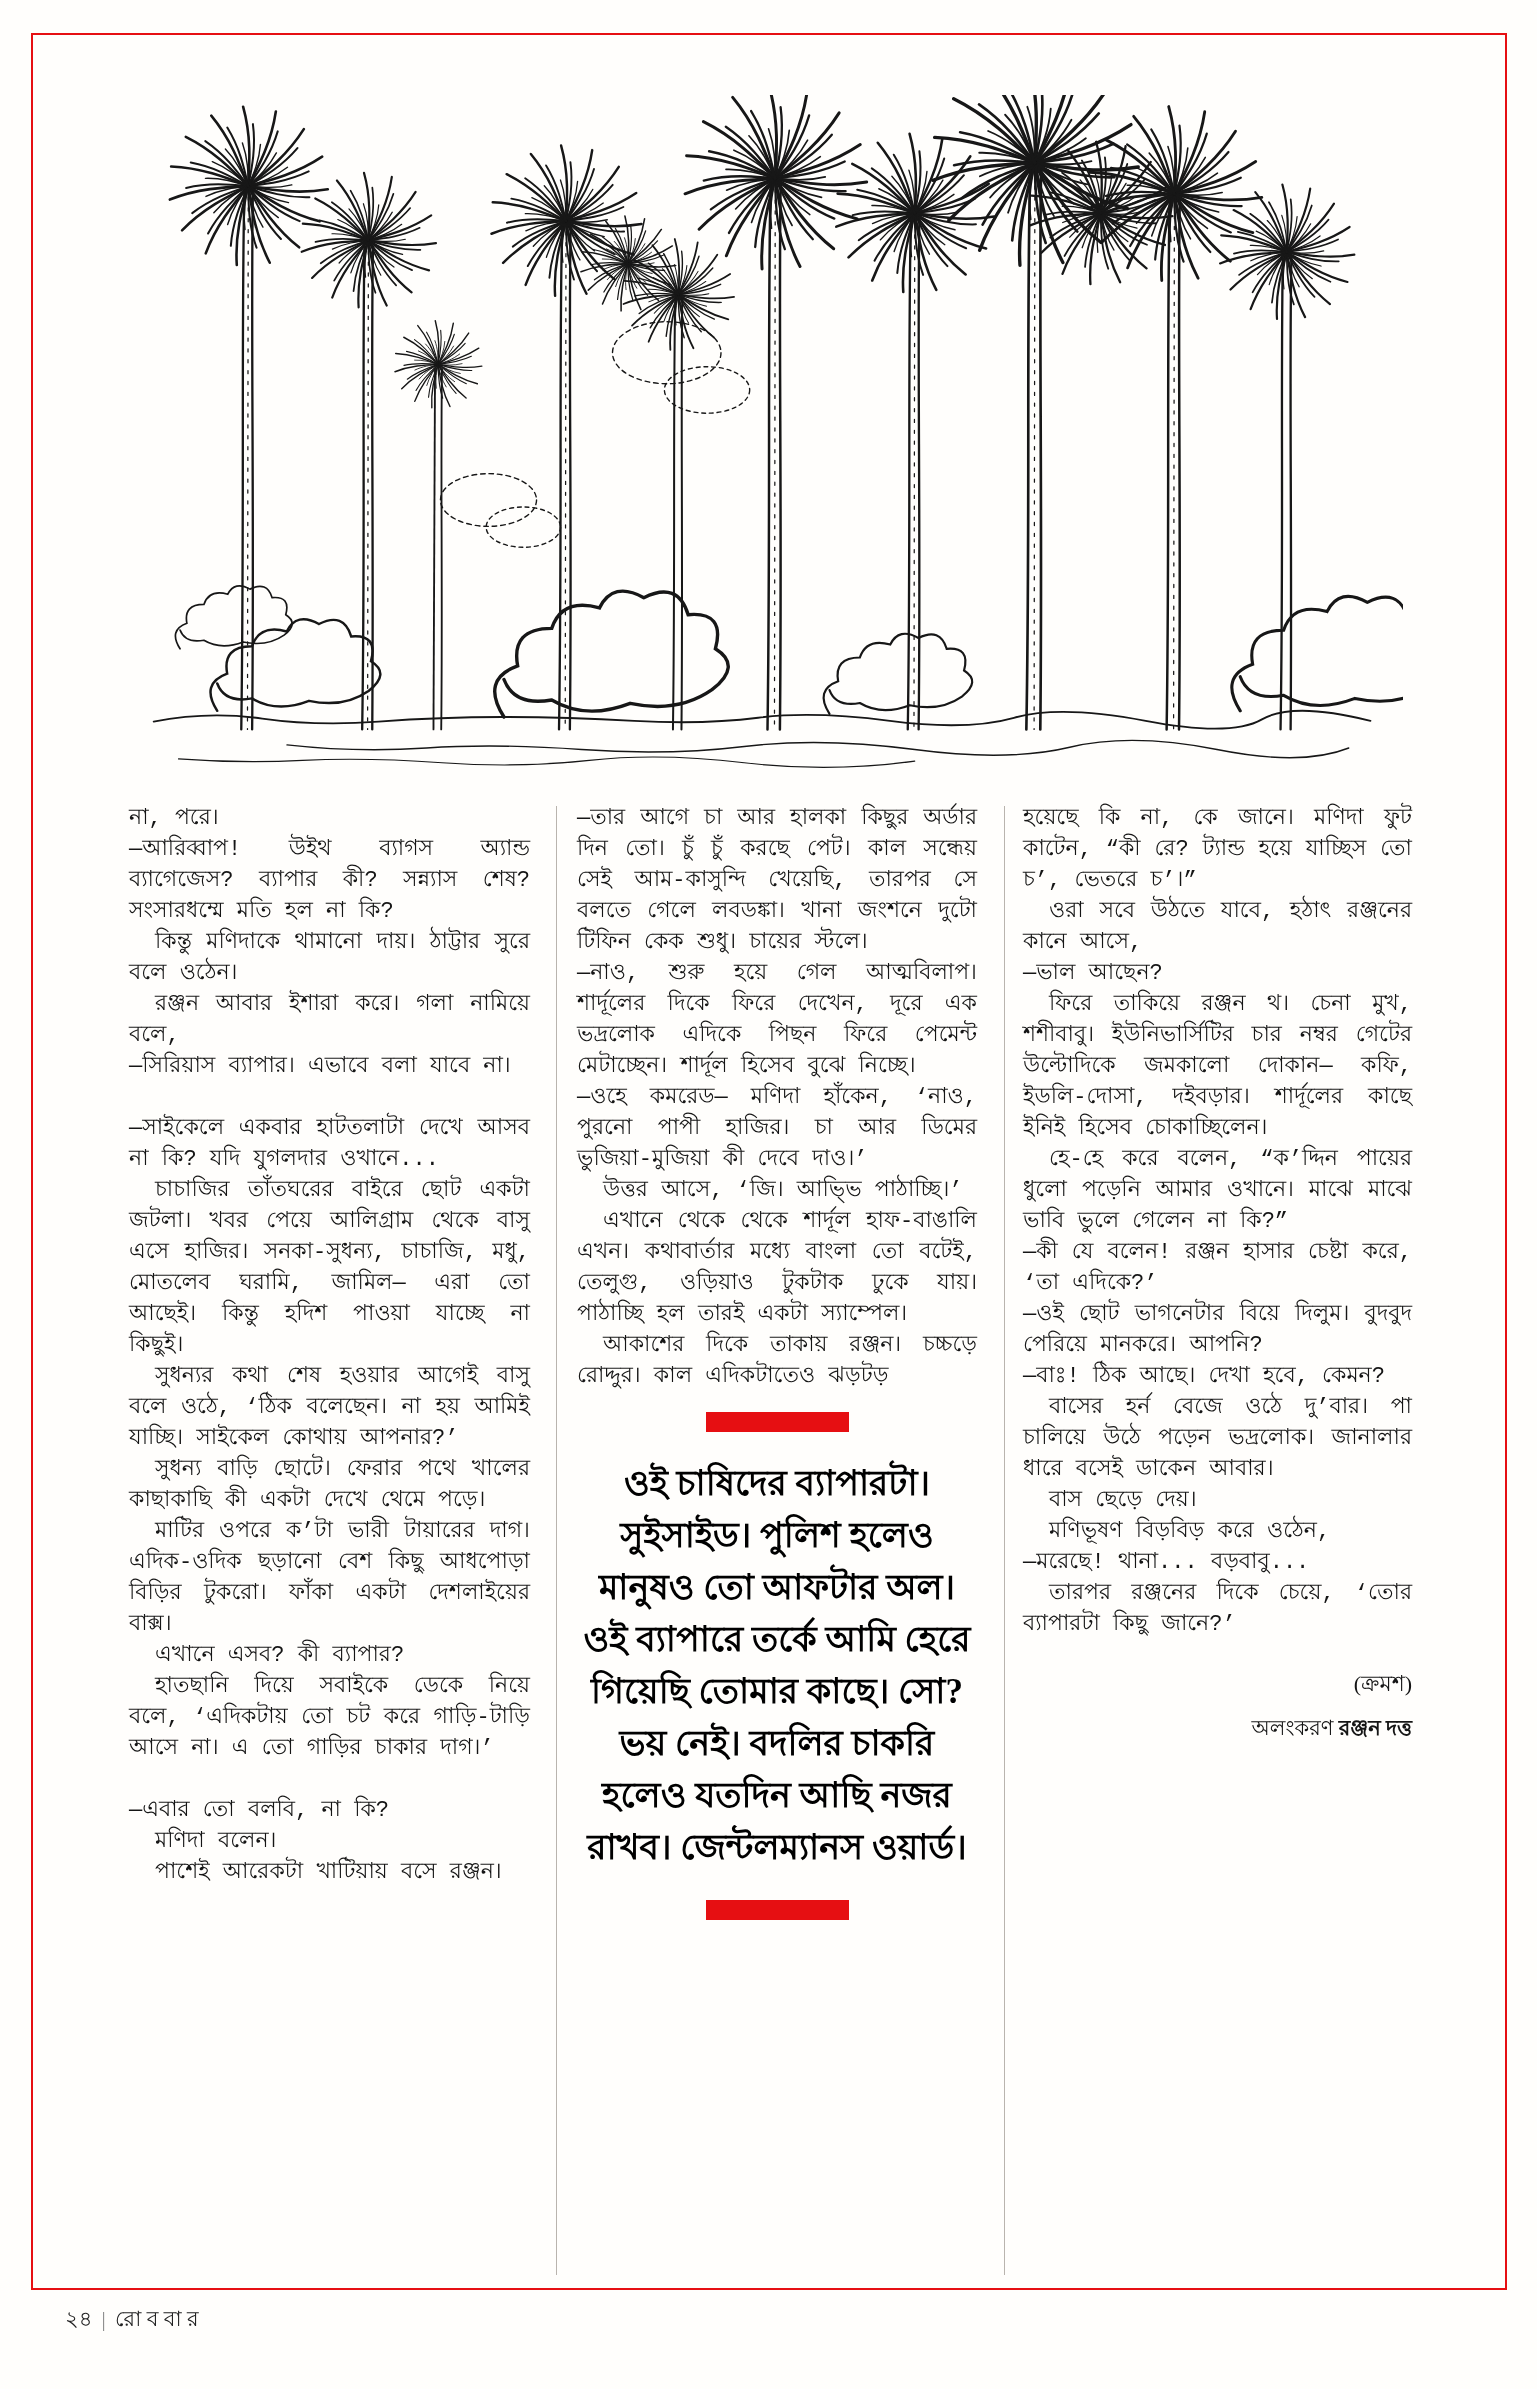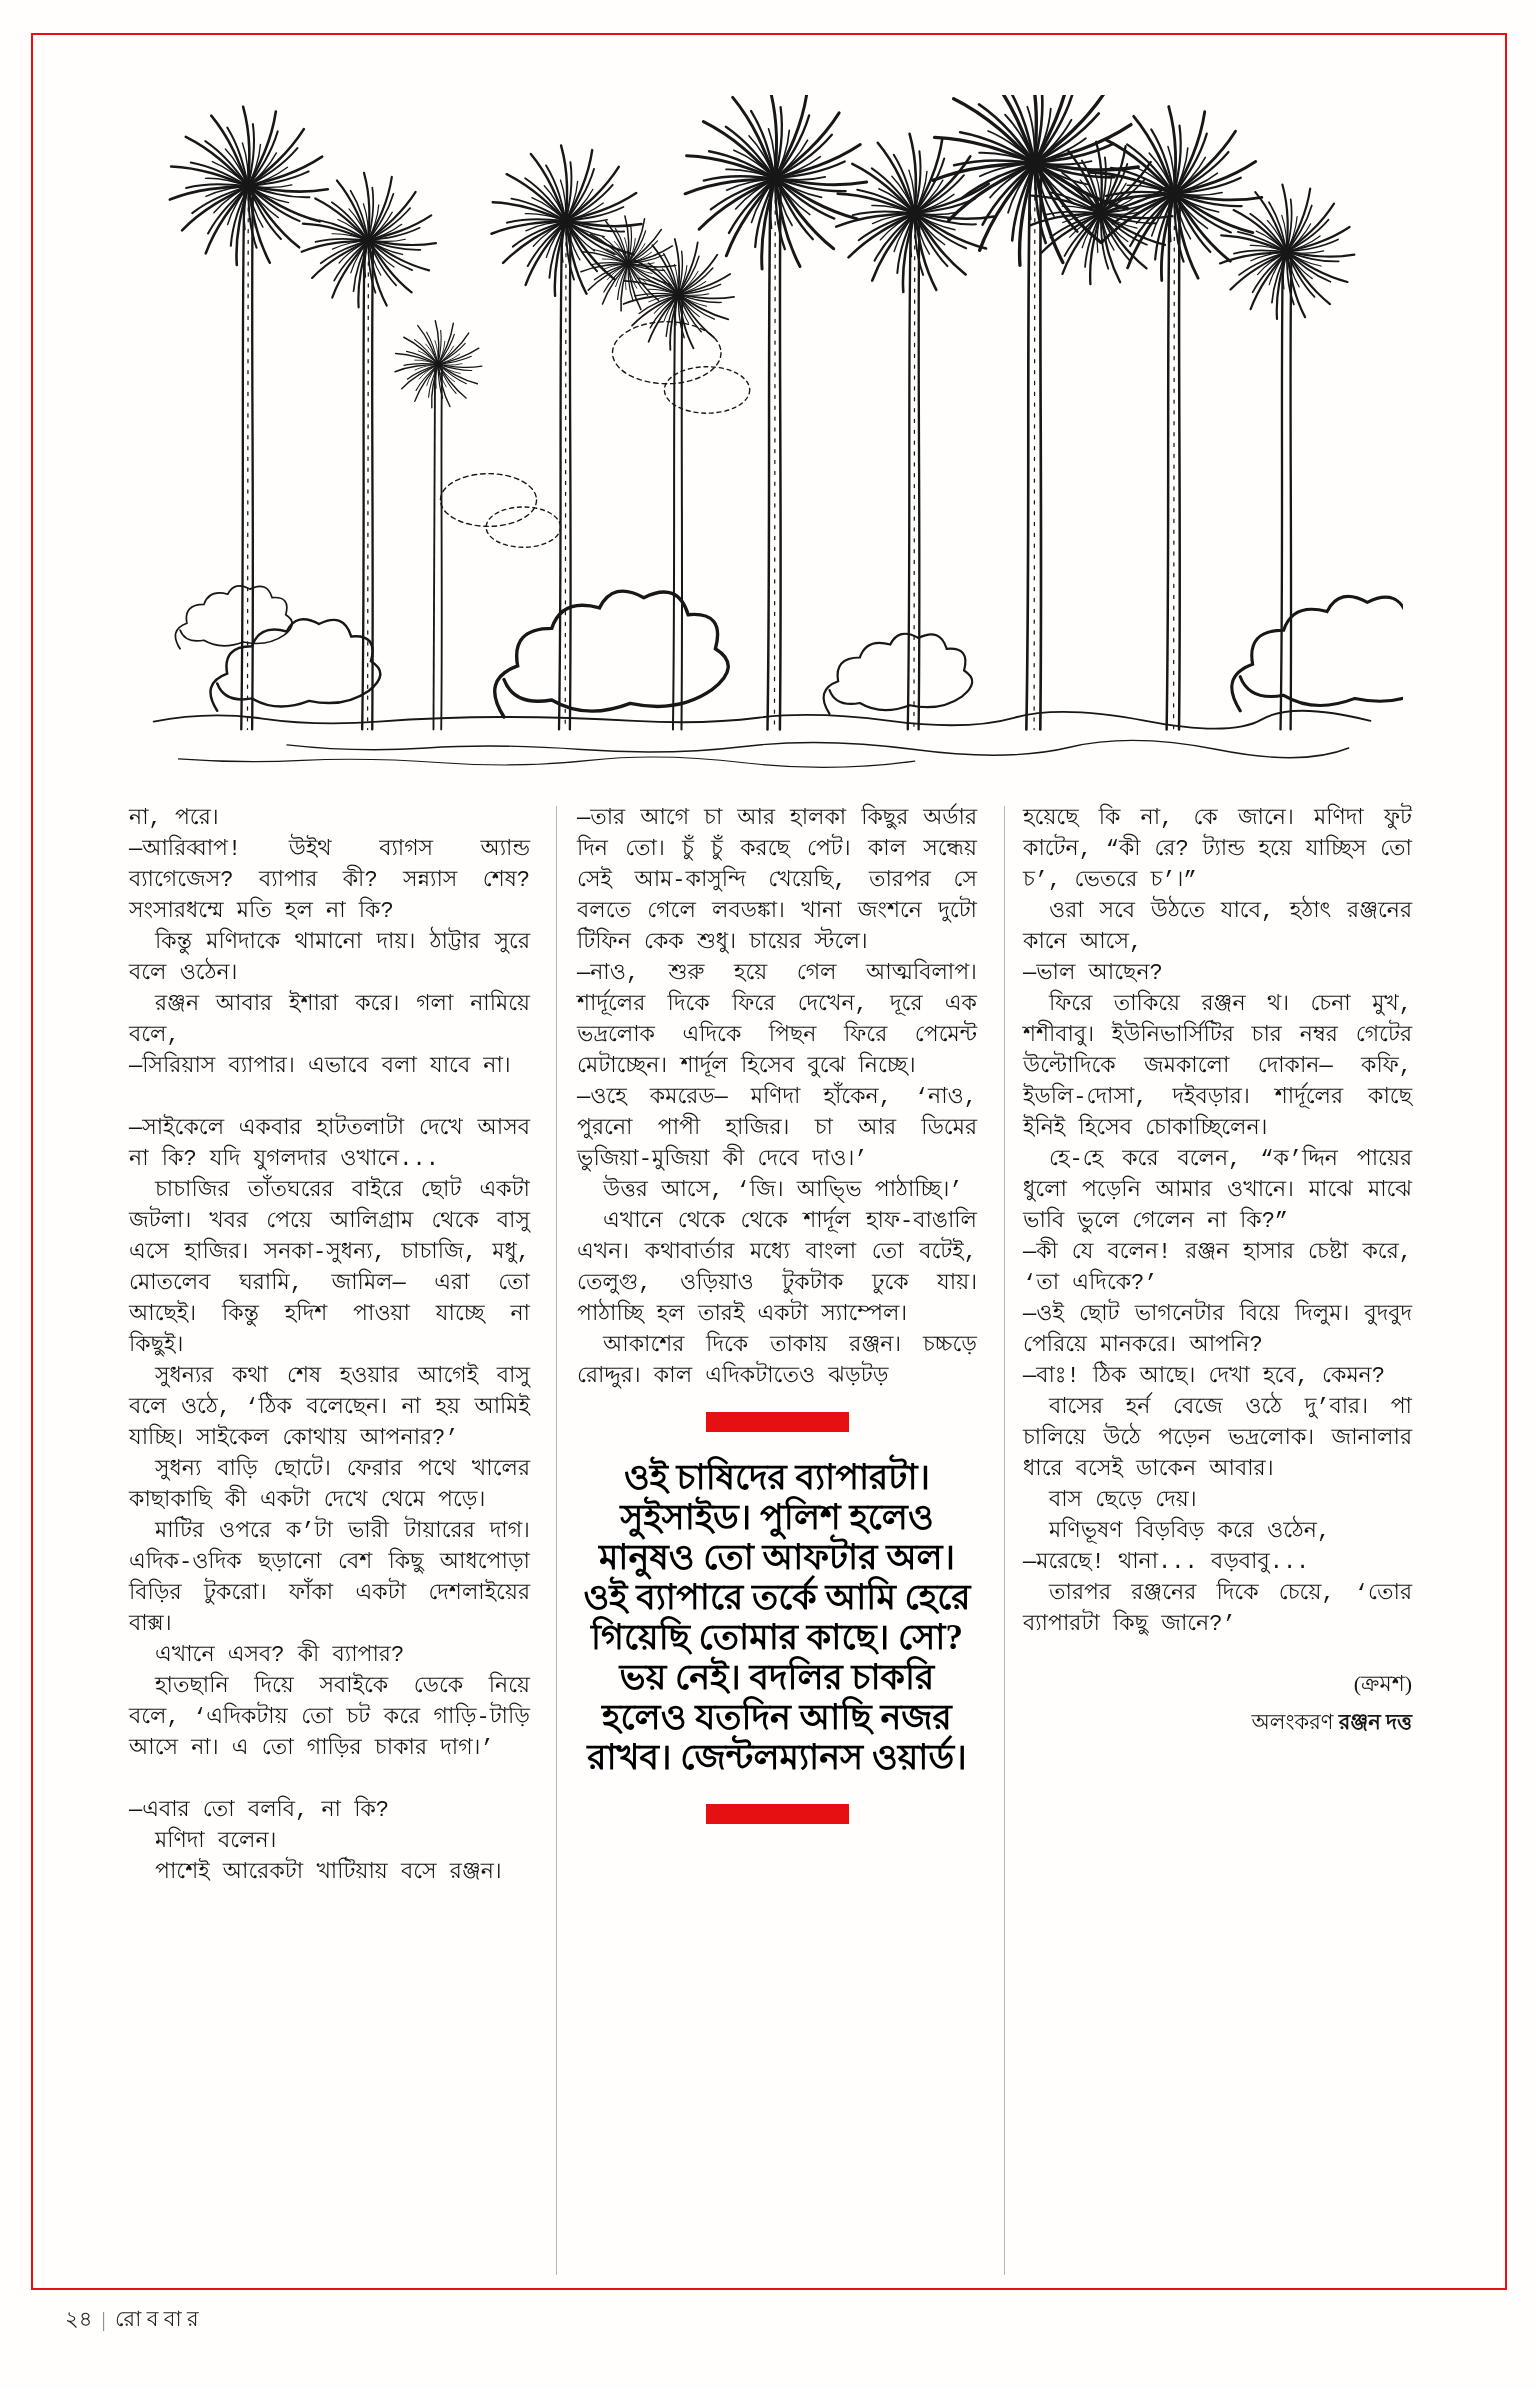--- a/index.html
+++ b/index.html
@@ -28,26 +28,26 @@
   .para.dialog{ text-indent:0; }
   [data-bind-list] > .para:first-child{ text-indent:0; }
   .sec-gap{ height:31px; }
 
   .sep{ position:absolute; top:806px; height:1469px; width:0.8px; background:#b9b4ae; }
   .sep1{ left:556px; } .sep2{ left:1004px; }
 
   .pullquote{ margin-top:20px; }
   .redbar{ width:143px; height:20px; background:var(--accent); margin:0 auto; }
   .pq-text{
-    margin:26px 3.1px; font-size:35px; line-height:40px; font-weight:bold;
+    margin:26px 3.1px; font-size:35px; line-height:52px; font-weight:bold;
     text-align:center; color:#000; text-indent:0;
   }
 
   .continuation{ text-align:right; margin-top:28px; font-size:22px; }
-  .credit{ text-align:right; margin-top:8px; font-size:21px; }
+  .credit{ text-align:right; margin-top:14px; font-size:21px; }
   .credit strong{ font-weight:bold; }
 
   .folio{ position:absolute; left:65px; top:2303px; font-size:21px; color:#222; }
   .folio-sep{ margin:0 9.3px; color:#888; font-weight:normal; }
   .folio-title{ letter-spacing:5.4px; }
 </style>
 </head>
 <body>
 
 <div class="page">

